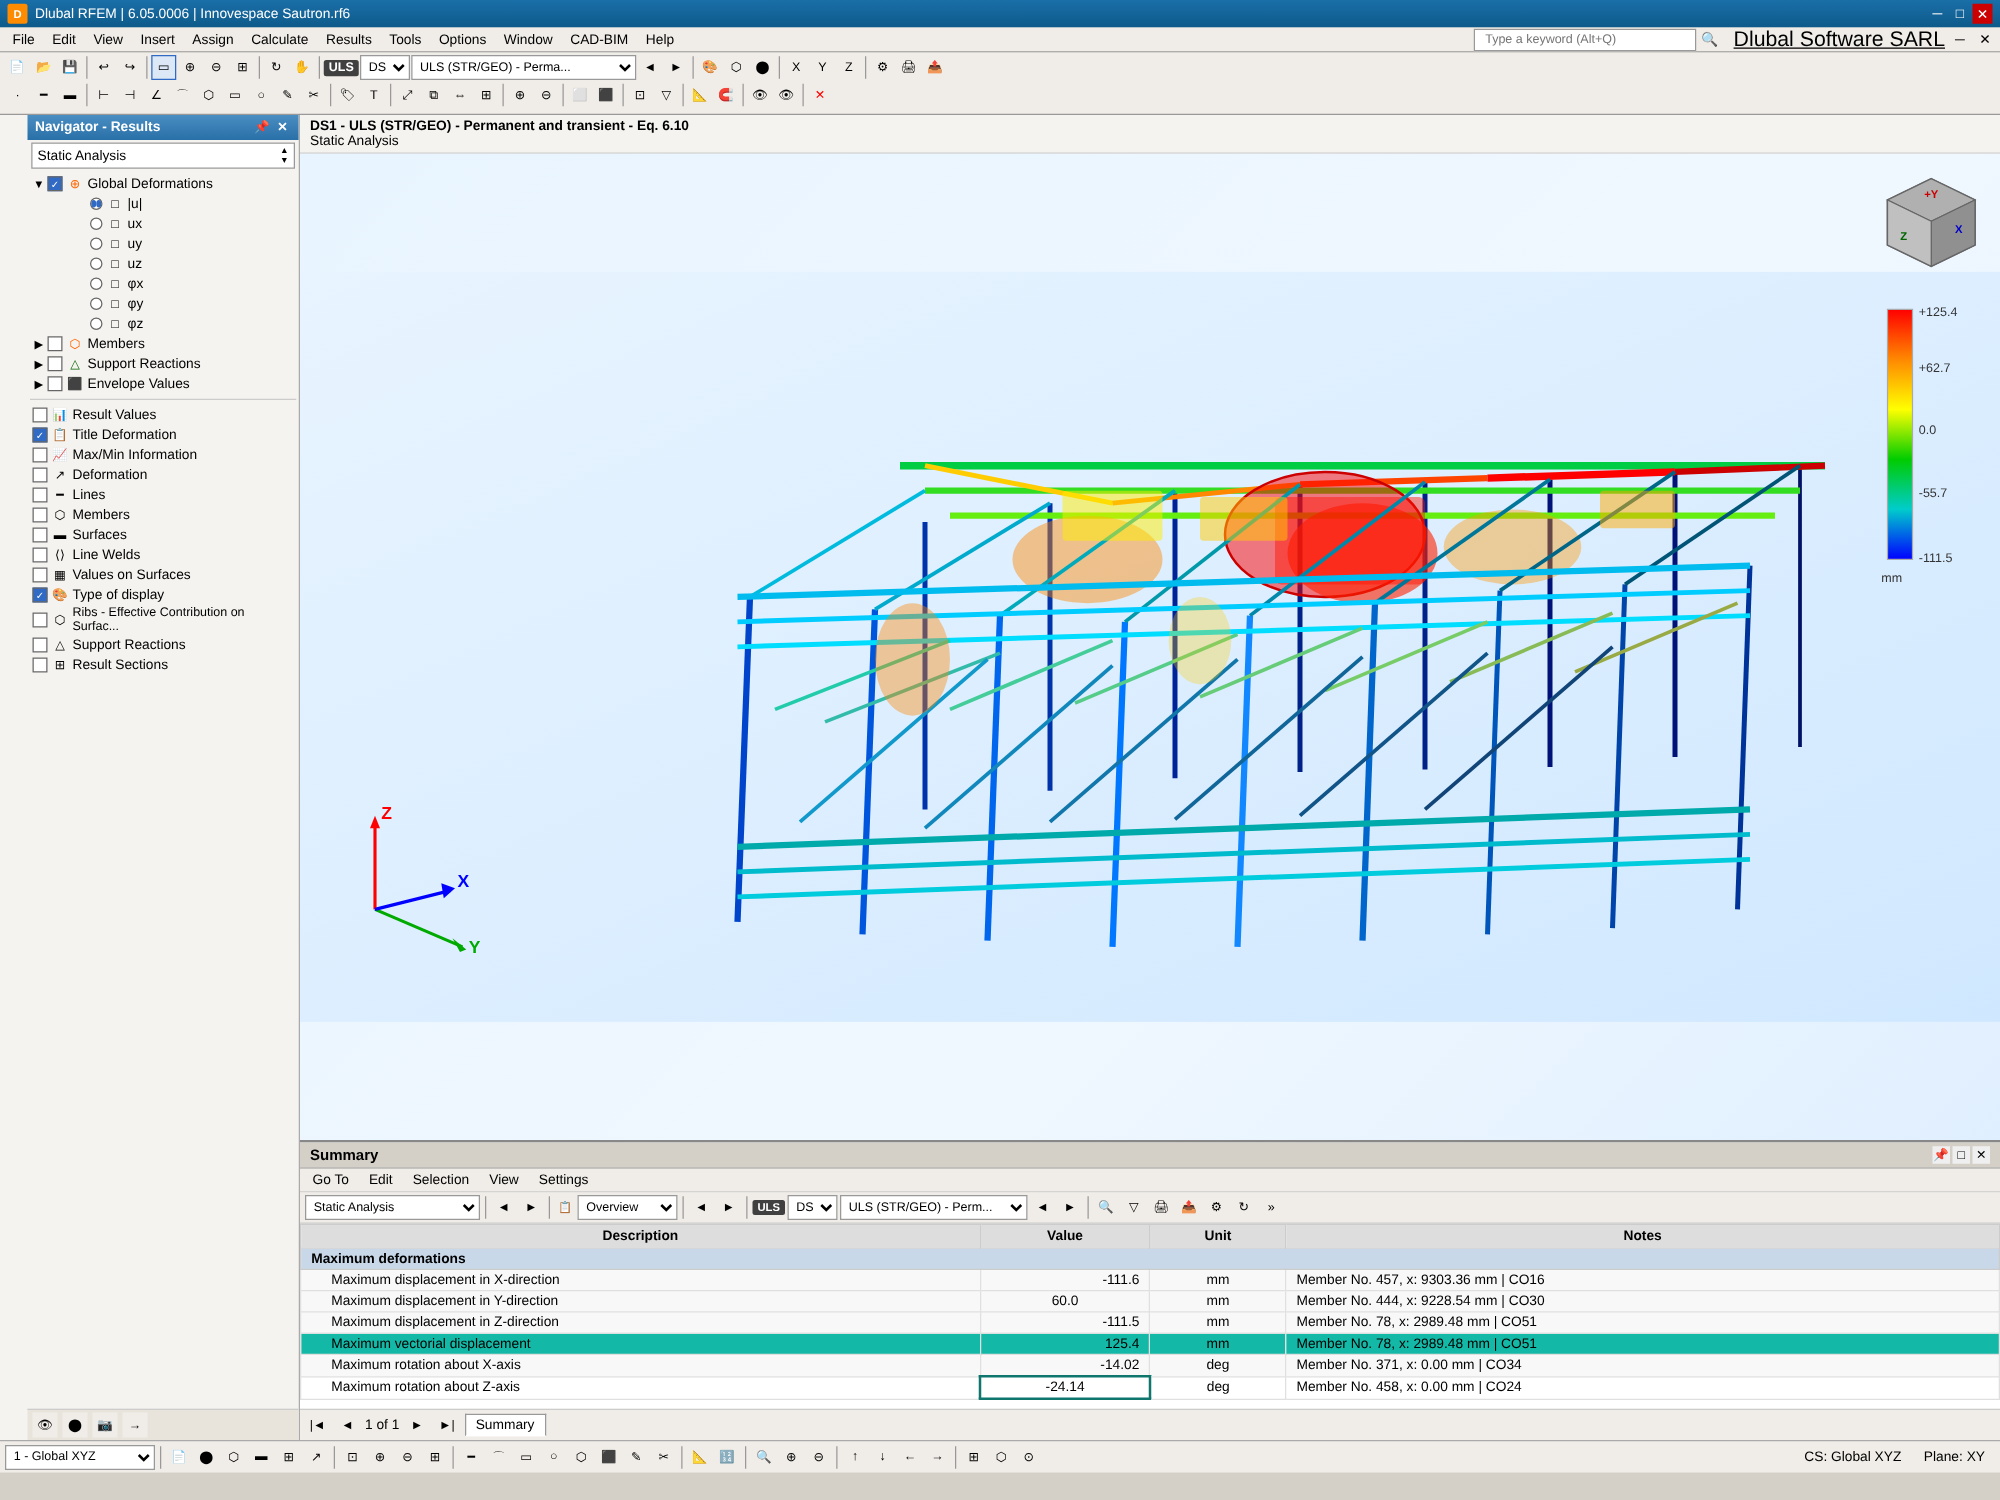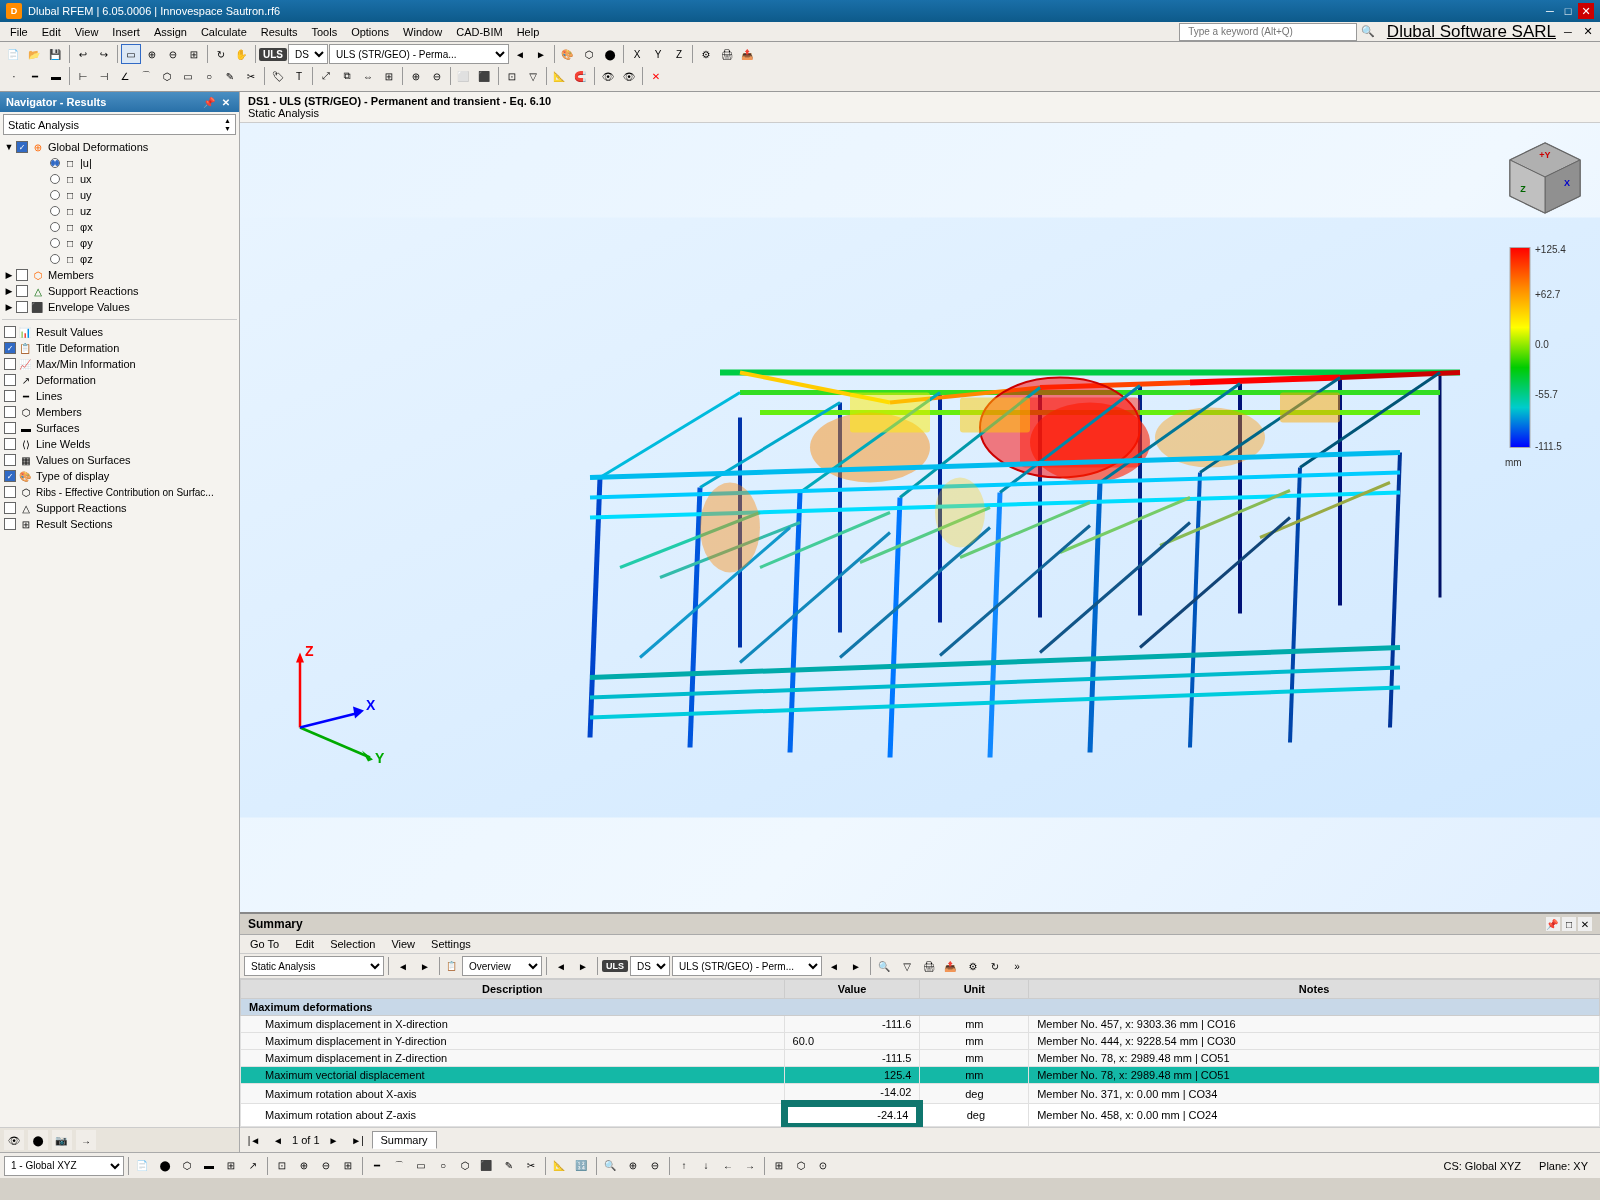--- a/index.html
+++ b/index.html
@@ -20,21 +20,21 @@
     #toolbar-area { background: #f0ede8; border-bottom: 1px solid #999; padding: 2px; display: flex; flex-wrap: wrap; gap: 1px; min-height: 50px; }
     .toolbar-row { display: flex; align-items: center; gap: 1px; width: 100%; }
     .tb-btn { width: 20px; height: 20px; background: #f0ede8; border: 1px solid transparent; cursor: pointer; display: flex; align-items: center; justify-content: center; font-size: 10px; }
     .tb-sep { width: 1px; height: 18px; background: #999; margin: 0 2px; }
     .tb-combo { height: 20px; font-size: 10px; border: 1px solid #999; background: white; padding: 0 2px; }
 
     
     #main-layout { display: flex; height: calc(1200px - 22px - 20px - 52px - 20px); }
 
     
-    #navigator { width: 240px; min-width: 240px; background: #f5f3ef; border-right: 1px solid #999; display: flex; flex-direction: column; overflow: hidden; }
+    #navigator { width: 240px; min-width: 240px; background: #f5f3ef; border-right: 1px solid #999; display: flex; flex-direction: column; overflow: hidden; padding-left: 22px; }
     #navigator-header { background: linear-gradient(to bottom, #4a8ec2, #2970a8); color: white; padding: 3px 6px; font-size: 11px; font-weight: bold; display: flex; align-items: center; justify-content: space-between; }
     #navigator-content { flex: 1; overflow-y: auto; padding: 2px; }
     
     
     #nav-selector { background: white; border: 1px solid #999; display: flex; align-items: center; padding: 2px 4px; margin: 2px; font-size: 11px; cursor: pointer; }
 
     
     .tree-item { display: flex; align-items: center; padding: 1px 2px; cursor: pointer; font-size: 11px; }
     .tree-indent-2 { padding-left: 32px; }
     .tree-checkbox { width: 12px; height: 12px; border: 1px solid #666; background: white; margin-right: 3px; display: flex; align-items: center; justify-content: center; font-size: 8px; flex-shrink: 0; }
@@ -594,21 +594,21 @@
               </td>
             </tr>
           <tr>
       <td style="border:1px solid #e0e0e0; padding:2px 8px 2px 24px;">Maximum displacement in X-direction</td>
       <td style="border:1px solid #e0e0e0; padding:2px 8px; text-align:right;">-111.6</td>
       <td style="border:1px solid #e0e0e0; padding:2px 8px; text-align:center;">mm</td>
       <td style="border:1px solid #e0e0e0; padding:2px 8px;">Member No. 457, x: 9303.36 mm | CO16</td>
     </tr>
               <tr style="background: rgb(248, 248, 248);">
       <td style="border:1px solid #e0e0e0; padding:2px 8px 2px 24px;">Maximum displacement in Y-direction</td>
-      <td style="border:1px solid #e0e0e0; padding:2px 8px; text-align:left;margin-left:14px;">60.0</td>
+      <td style="border:1px solid #e0e0e0; padding:2px 8px; text-align:center;margin-left:14px;">60.0</td>
       <td style="border:1px solid #e0e0e0; padding:2px 8px; text-align:center;">mm</td>
       <td style="border:1px solid #e0e0e0; padding:2px 8px;">Member No. 444, x: 9228.54 mm | CO30</td>
     </tr>
               <tr>
       <td style="border:1px solid #e0e0e0; padding:2px 8px 2px 24px;">Maximum displacement in Z-direction</td>
       <td style="border:1px solid #e0e0e0; padding:2px 8px; text-align:right;">-111.5</td>
       <td style="border:1px solid #e0e0e0; padding:2px 8px; text-align:center;">mm</td>
       <td style="border:1px solid #e0e0e0; padding:2px 8px;">Member No. 78, x: 2989.48 mm | CO51</td>
     </tr>
               <tr style="background: #14b8a6;">
@@ -618,21 +618,21 @@
       <td style="border:1px solid #e0e0e0; padding:2px 8px;">Member No. 78, x: 2989.48 mm | CO51</td>
     </tr>
               <tr>
       <td style="border:1px solid #e0e0e0; padding:2px 8px 2px 24px;">Maximum rotation about X-axis</td>
       <td style="border:1px solid #e0e0e0; padding:2px 8px; text-align:right;">-14.02</td>
       <td style="border:1px solid #e0e0e0; padding:2px 8px; text-align:center;">deg</td>
       <td style="border:1px solid #e0e0e0; padding:2px 8px;">Member No. 371, x: 0.00 mm | CO34</td>
     </tr>
               <tr>
       <td style="border:1px solid #e0e0e0; padding:2px 8px 2px 24px;">Maximum rotation about Z-axis</td>
-      <td style="border:7px solid #0f766e; padding:2px 8px; text-align:right;">-24.14</td>
+      <td style="border:2px solid #0f766e; padding:2px 8px; text-align:center;">-24.14</td>
       <td style="border:1px solid #e0e0e0; padding:2px 8px; text-align:center;">deg</td>
       <td style="border:1px solid #e0e0e0; padding:2px 8px;">Member No. 458, x: 0.00 mm | CO24</td>
     </tr>
             </tbody>
         </table>
       </div>
 
       <div id="bottom-tabs" style="display:flex; align-items:center; padding:2px 4px; background:#f0ede8; border-top:1px solid #ccc; gap:4px;">
         <button class="sum-tb-btn">|◄</button>
         <button class="sum-tb-btn">◄</button>

